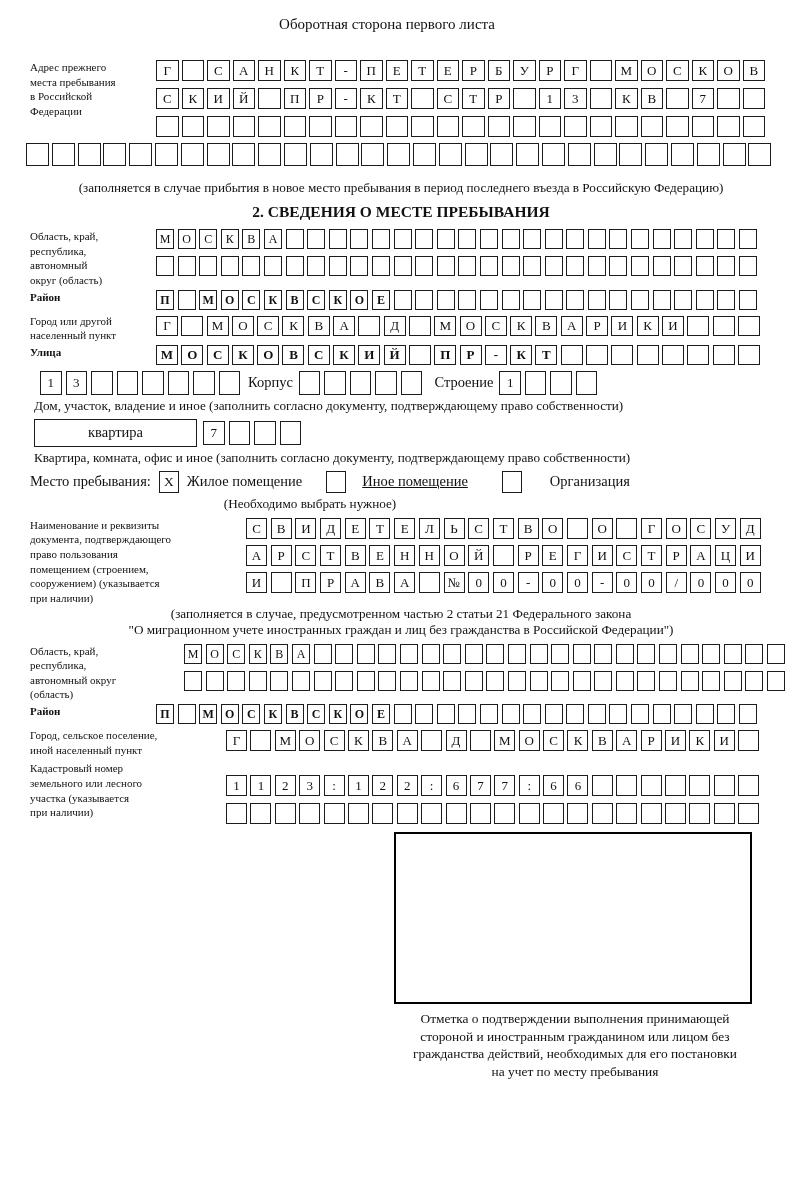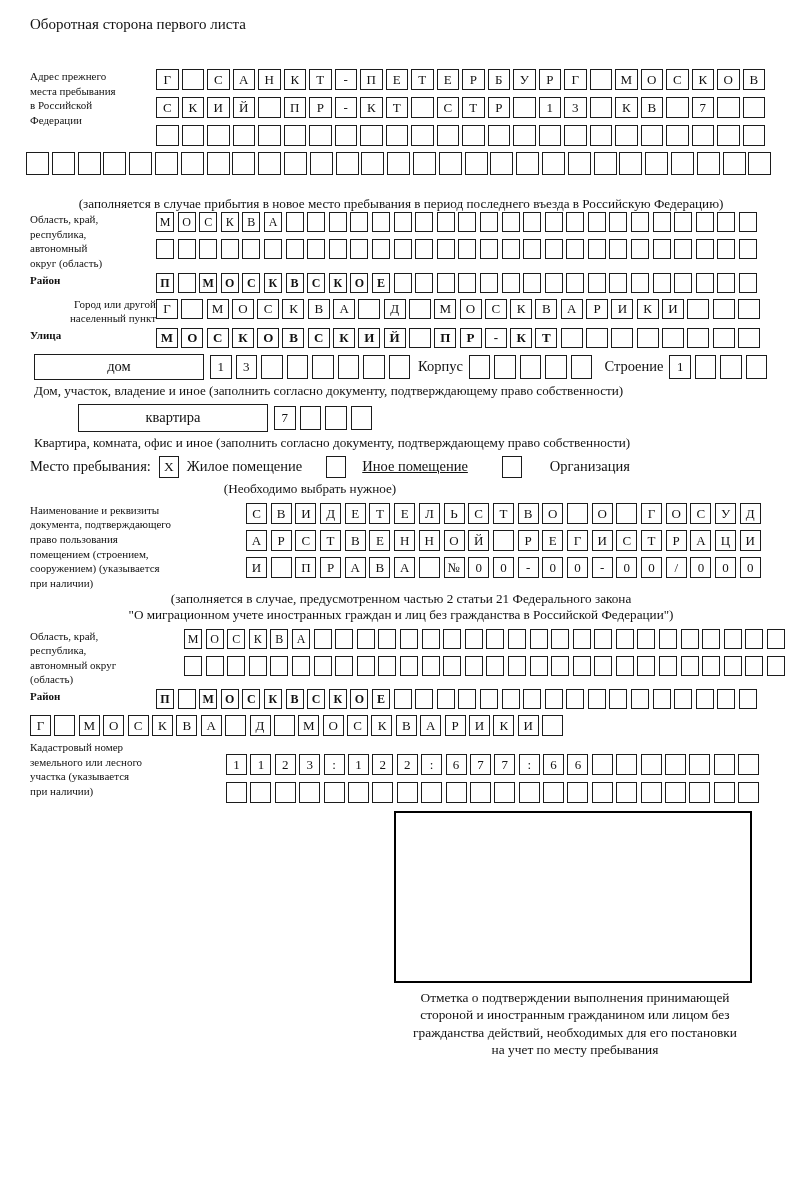--- a/index.html
+++ b/index.html
@@ -1,37 +1,37 @@
 <!DOCTYPE html>
 <html><head>
 <meta charset="utf-8">
 <style>
   html,body{margin:0;padding:0;background:#fff;}
   body{width:800px;height:1180px;overflow:hidden;
        font-family:"Liberation Serif","DejaVu Serif",serif;color:#111;}
   .page{width:800px;height:1180px;box-sizing:border-box;padding:16px 28px 0 30px;}
-  .hdr{text-align:left;font-size:15px;padding-right:28px;margin-bottom:36px;}
+  .hdr{text-align:center;font-size:15px;padding-right:28px;margin-bottom:27px;}
   .row{display:flex;align-items:flex-start;}
   .lbl{font-size:11px;line-height:1.33;white-space:pre-line;flex:none;}
-  .w120{width:126px;} .w126{width:126px;} .w130{width:126px;text-align:right;}
+  .w120{width:126px;} .w126{width:126px;} .w130{width:126px;}
   .w216{width:216px;} .w150{width:154px;} .w196{width:196px;}
   .rows{display:flex;flex-direction:column;gap:7px;}
   .cellrow{display:flex;}
   .cell{box-sizing:border-box;border:1.7px solid #1c1c1c;background:#fff;
         display:flex;align-items:center;justify-content:center;
         font-size:13px;line-height:1;flex:none;}
   .cells-a .cell{width:22.5px;height:21px;margin-right:3px;}      
   .cells-f .cell{width:23px;height:23px;margin-right:2.8px;}      
   .cells-n .cell{width:18px;height:20px;margin-right:3.6px;font-size:12px;} 
   .cells-w .cell{width:22px;height:20px;margin-right:3.3px;}      
   .cells-d .cell{width:21px;height:21px;margin-right:3.7px;}      
   .cells-h .cell{width:21.5px;height:24px;margin-right:4px;}      
   .cells-q .cell{width:21.5px;height:24px;margin-right:4px;}
   .cells-c .cell{width:21px;height:21px;margin-right:3.4px;}      
-  .note{font-size:13.2px;text-align:center;margin-top:21px;white-space:pre-line;}
+  .note{font-size:13.2px;text-align:center;margin-top:14px;white-space:pre-line;}
   .title{font-size:15.5px;font-weight:bold;text-align:center;margin:7px 0 8px 0;}
   .widebox{box-sizing:border-box;border:1.8px solid #1c1c1c;height:26px;
            display:flex;align-items:center;justify-content:center;font-size:14.5px;flex:none;}
   .hint{font-size:13.2px;margin:3px 0 5px 4px;}
   .inl{font-size:14.5px;}
   .chk{box-sizing:border-box;border:1.7px solid #1c1c1c;width:20px;height:22px;
        display:flex;align-items:center;justify-content:center;font-size:13.5px;flex:none;}
   .stamp{box-sizing:border-box;border:2px solid #000;width:358px;height:172px;
          margin:8px 0 6px 364px;}
   .stampcap{width:430px;margin-left:330px;text-align:center;font-size:13.4px;
@@ -157,20 +157,21 @@
       <span class="cell"></span>
       <span class="cell"></span>
       <span class="cell"></span>
       <span class="cell"></span>
       <span class="cell"></span>
       <span class="cell"></span>
       <span class="cell"></span>
     </div>
   <div class="note">(заполняется в случае прибытия в новое место пребывания в период последнего въезда в Российскую Федерацию)</div>
 
+  <div class="title">2. СВЕДЕНИЯ О МЕСТЕ ПРЕБЫВАНИЯ</div>
 
   <div class="row">
     <div class="lbl w126">Область, край,
 республика,
 автономный
 округ (область)</div>
     <div class="rows">
       <div class="cellrow cells-n">
           <span class="cell">М</span>
           <span class="cell">О</span>
@@ -323,23 +324,20 @@
         <span class="cell"></span>
         <span class="cell"></span>
         <span class="cell"></span>
         <span class="cell"></span>
         <span class="cell"></span>
         <span class="cell"></span>
       </div>
   </div>
 
   <div class="row mt6" style="align-items:center;margin-left:4px;">
-    <div class="widebox" style="width:170px;">
-      <span>дом</span>
-    </div>
     <div class="cellrow cells-h" style="margin-left:6px;">
         <span class="cell">1</span>
         <span class="cell">3</span>
         <span class="cell"></span>
         <span class="cell"></span>
         <span class="cell"></span>
         <span class="cell"></span>
         <span class="cell"></span>
         <span class="cell"></span>
       </div>
@@ -355,21 +353,21 @@
     <div class="cellrow cells-h">
         <span class="cell">1</span>
         <span class="cell"></span>
         <span class="cell"></span>
         <span class="cell"></span>
       </div>
   </div>
   <div class="hint">Дом, участок, владение и иное (заполнить согласно документу, подтверждающему право собственности)</div>
 
   <div class="row" style="align-items:center;margin-left:4px;">
-    <div class="widebox" style="width:190px;height:28px;margin-left:44px;">
+    <div class="widebox" style="width:163px;height:28px;">
       <span>квартира</span>
     </div>
     <div class="cellrow cells-q" style="margin-left:6px;">
         <span class="cell">7</span>
         <span class="cell"></span>
         <span class="cell"></span>
         <span class="cell"></span>
       </div>
   </div>
   <div class="hint">Квартира, комната, офис и иное (заполнить согласно документу, подтверждающему право собственности)</div>
@@ -565,20 +563,22 @@
         <span class="cell"></span>
         <span class="cell"></span>
         <span class="cell"></span>
         <span class="cell"></span>
         <span class="cell"></span>
         <span class="cell"></span>
       </div>
   </div>
 
   <div class="row mt4">
+    <div class="lbl w196">Город, сельское поселение,
+иной населенный пункт</div>
     <div class="cellrow cells-c" style="margin-top:2px;">
         <span class="cell">Г</span>
         <span class="cell"></span>
         <span class="cell">М</span>
         <span class="cell">О</span>
         <span class="cell">С</span>
         <span class="cell">К</span>
         <span class="cell">В</span>
         <span class="cell">А</span>
         <span class="cell"></span>

